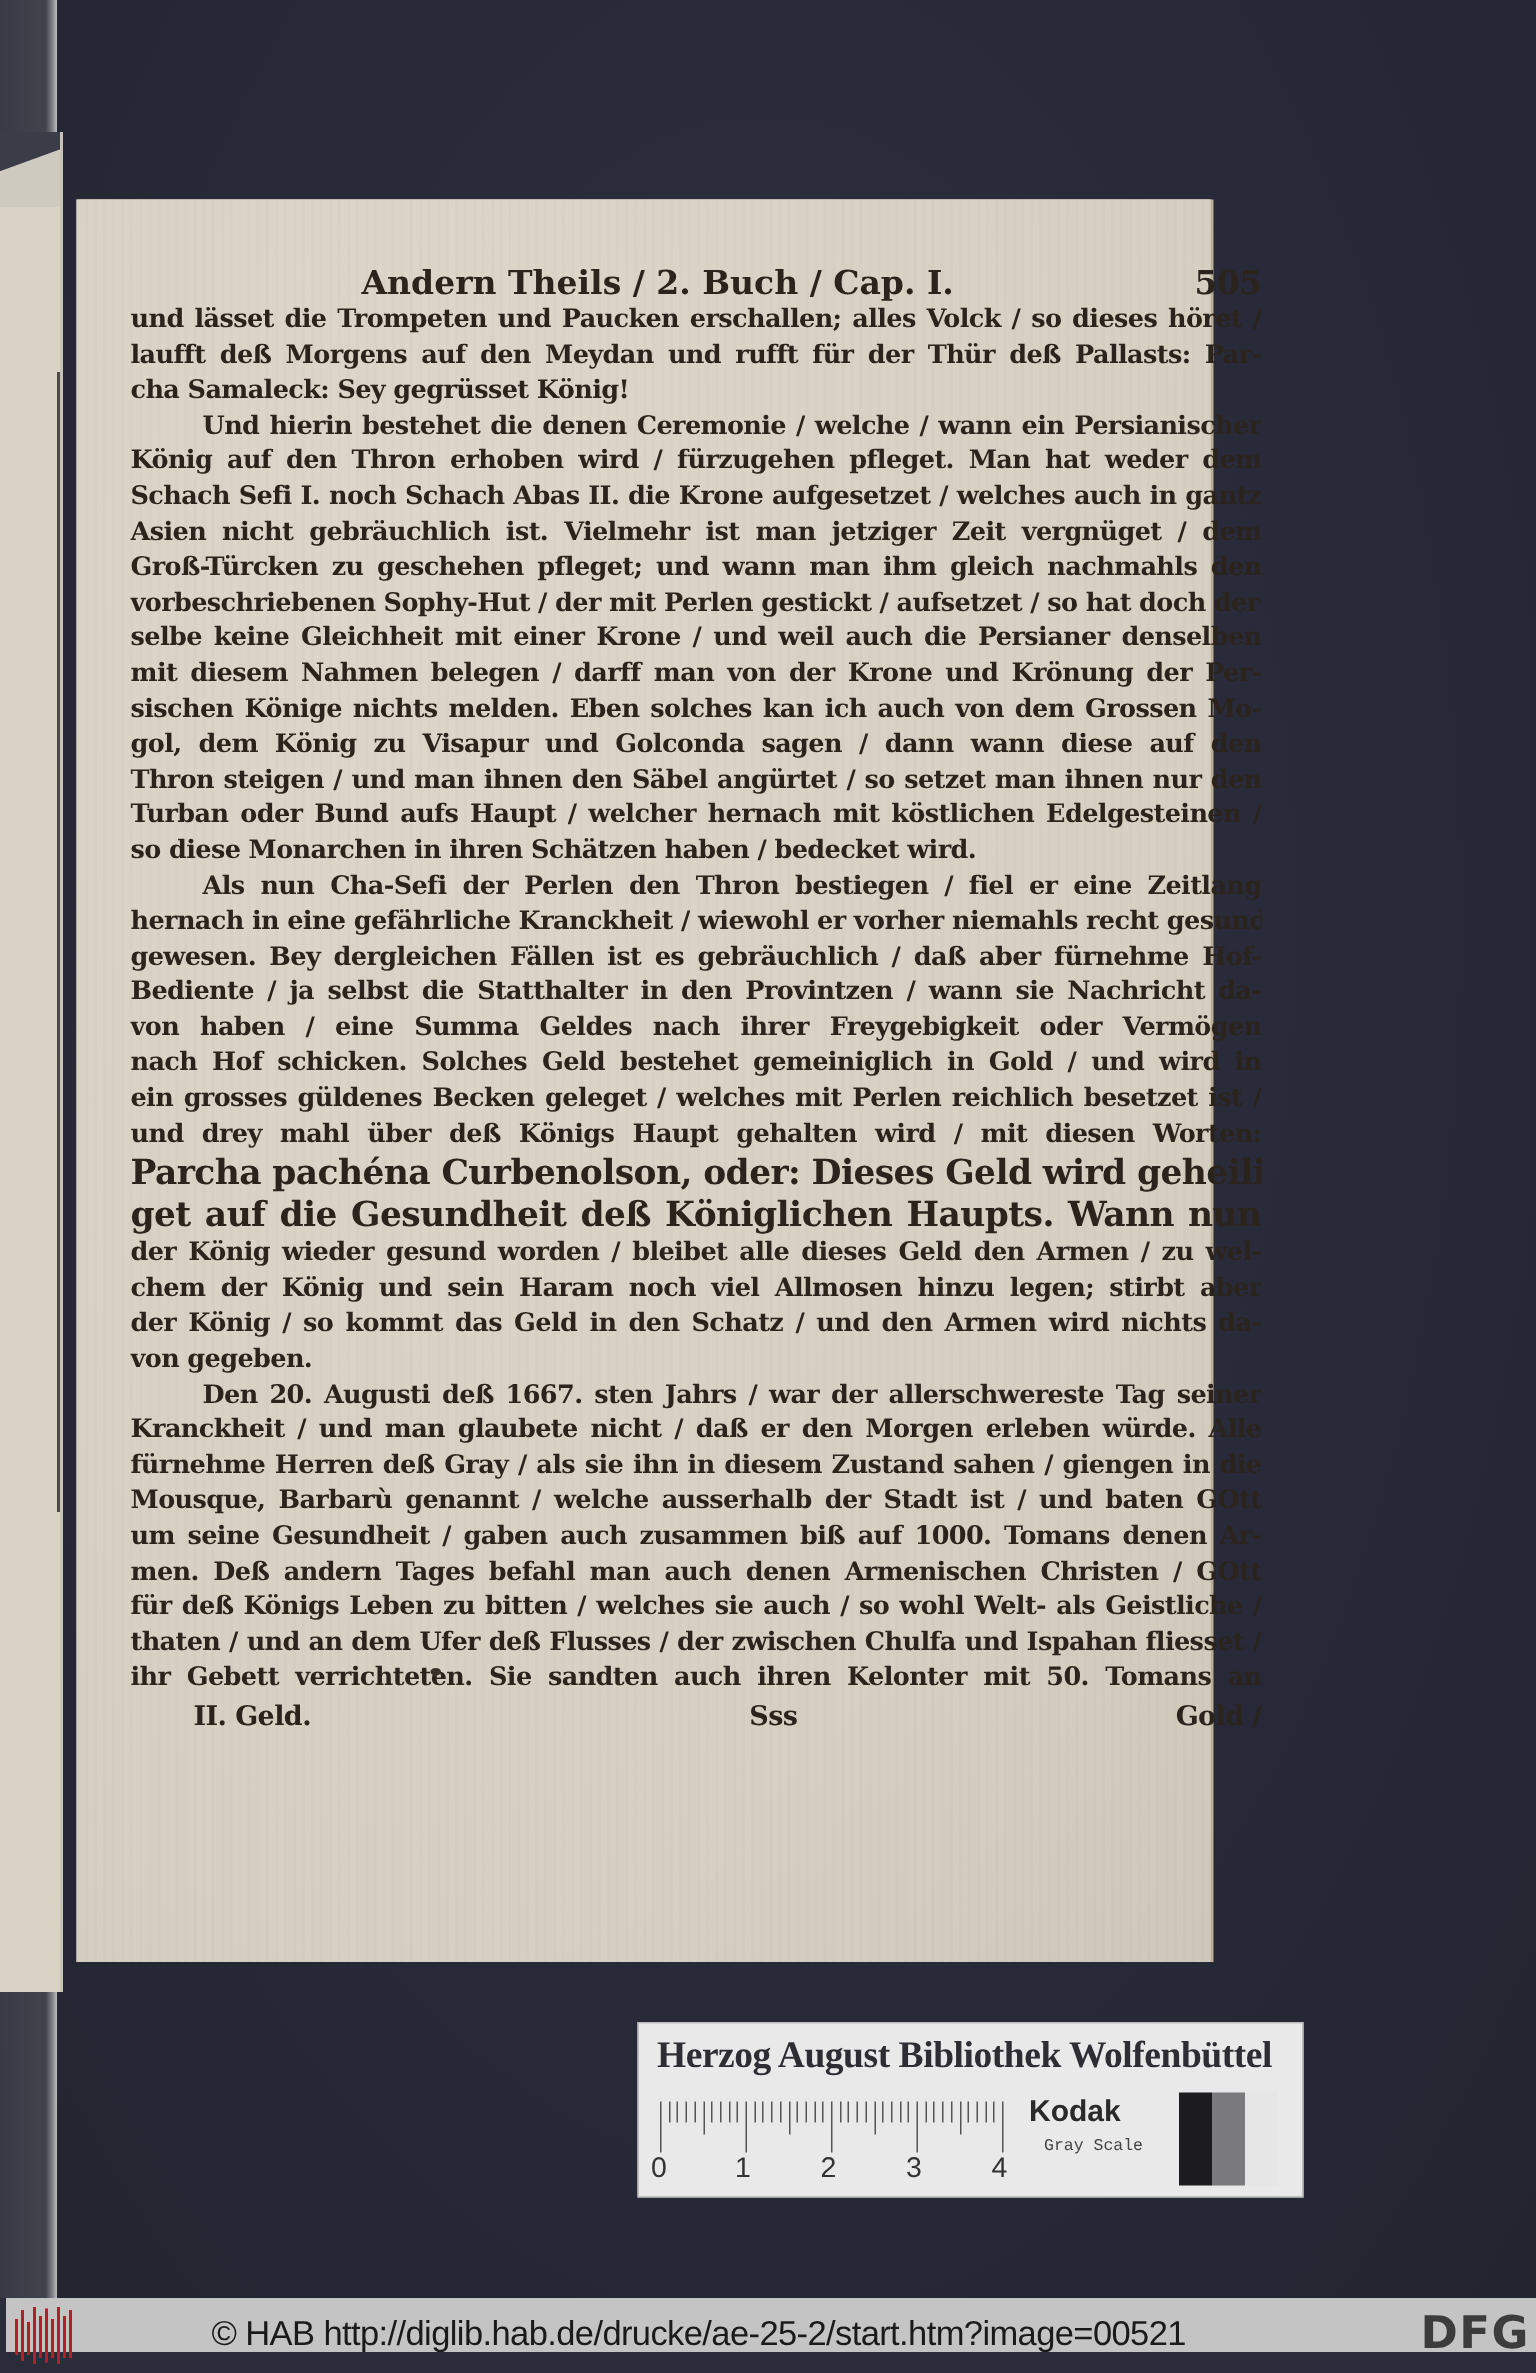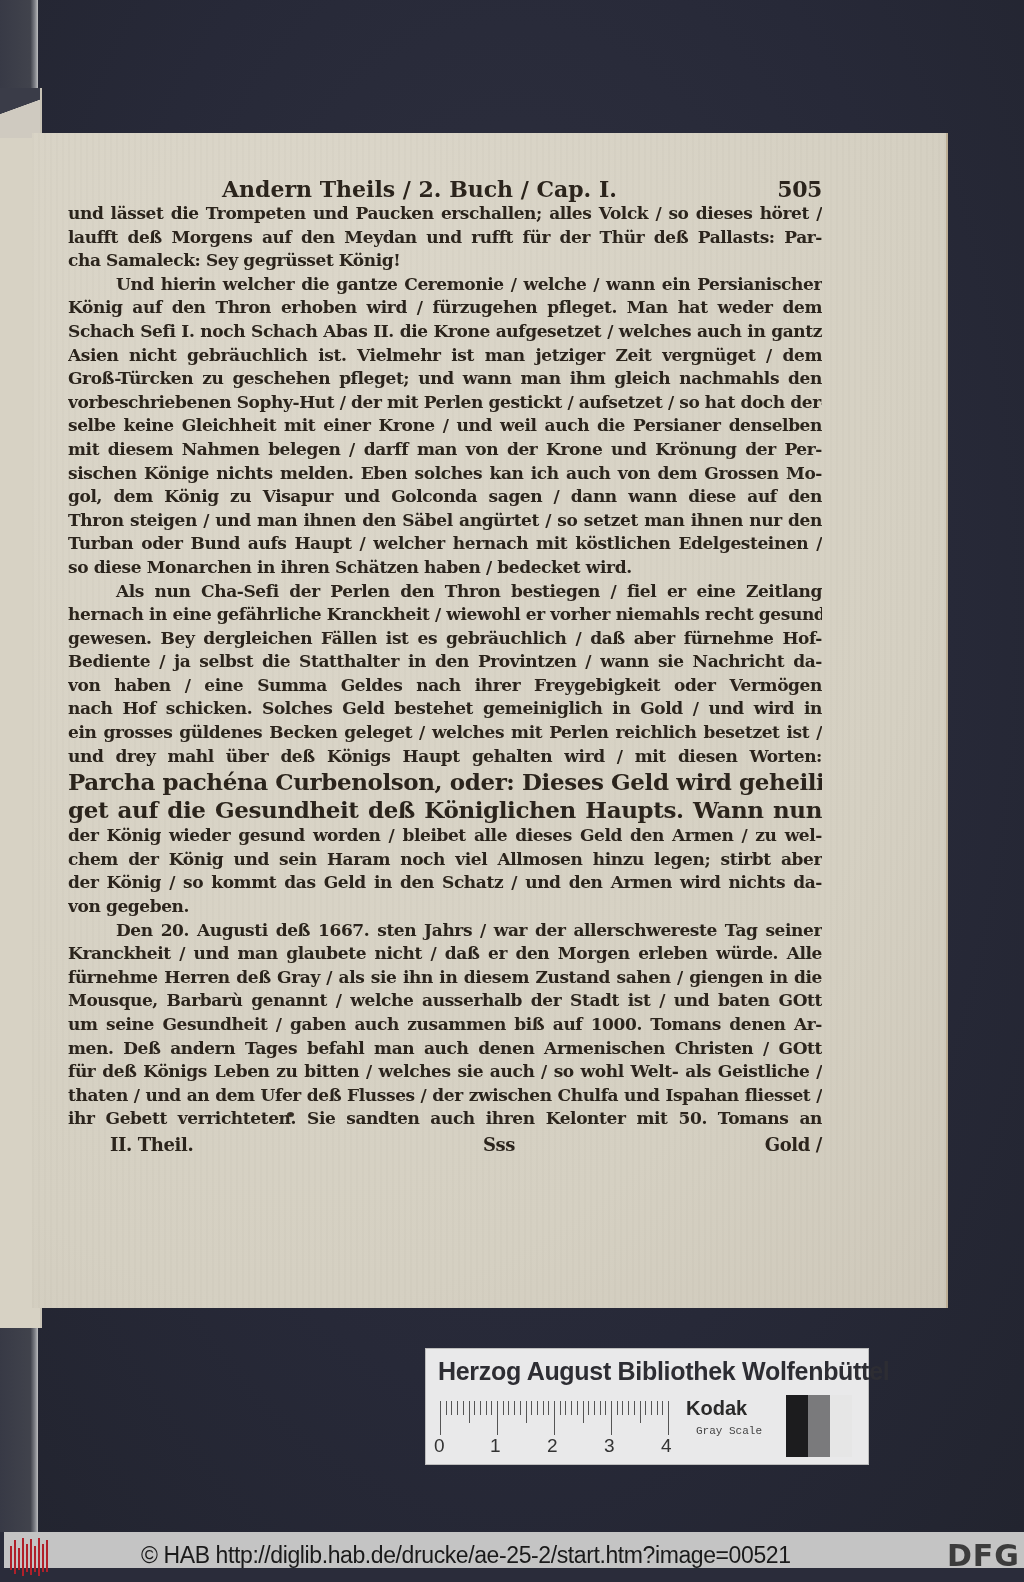--- a/index.html
+++ b/index.html
@@ -24,21 +24,21 @@
   }
   .prev-page-edge .curl-top {
     position: absolute; left: 0; top: 0; width: 40px; height: 50px;
     background: linear-gradient(160deg, #3a3c48 0%, #3a3c48 40%, #cfcac0 41%);
   }
   .prev-page-edge .spine-line {
     position: absolute; left: 38px; top: 160px; width: 2px; height: 760px;
     background: #4a4848;
   }
   .page {
-    position: absolute; left: 32px; top: 133px; width: 914px; height: 1175px;
+    position: absolute; left: 51px; top: 133px; width: 756px; height: 1175px;
     background: #d9d4c6;
     background-image:
       repeating-linear-gradient(90deg, rgba(0,0,0,0.015) 0px, rgba(0,0,0,0.015) 2px, transparent 2px, transparent 6px),
       radial-gradient(ellipse at 30% 20%, #dcd7ca 0%, #d5d0c2 70%, #cec8ba 100%);
     box-shadow: 2px 0 0 #bcae96;
   }
   .text-block {
     position: absolute; left: 36px; top: 43px; width: 754px;
     color: #2b241c;
     font-family: "DejaVu Serif", serif;
@@ -69,21 +69,21 @@
     background: #3a3128; border-radius: 50%;
   }
   
   .target-card {
     position: absolute; left: 425px; top: 1348px; width: 442px; height: 115px;
     background: #e9e9ea;
     border: 1px solid #bdbdbd;
   }
   .target-title {
     position: absolute; left: 12px; top: 8px;
-    font-family: Liberation Sans, sans-serif; font-weight: bold; font-size: 25px;
+    font-family: Liberation Serif, serif; font-weight: bold; font-size: 25px;
     color: #2d2d33; letter-spacing: -0.3px; white-space: nowrap;
   }
   .ruler {
     position: absolute; left: 14px; top: 52px; width: 230px; height: 36px;
   }
   .ruler .tick { position: absolute; top: 0; width: 1px; background: #555; }
   .ruler-labels { position: absolute; left: 8px; top: 86px; width: 250px; height: 22px; }
   .ruler-labels span {
     position: absolute; font-family: "Liberation Sans", sans-serif; font-size: 19px; color: #333;
   }
@@ -133,21 +133,21 @@
       <span class="pageno">505</span>
     </div>
 
     <p class="para">
       <span class="ln">und lässet die Trompeten und Paucken erschallen; alles Volck / so dieses höret /</span>
       <span class="ln">laufft deß Morgens auf den Meydan und rufft für der Thür deß Pallasts: Par-</span>
       <span class="ln last">cha Samaleck: Sey gegrüsset König!</span>
     </p>
 
     <p class="para">
-      <span class="ln indent">Und hierin welcher die gantze Ceremonie / welche / wann ein Persianischer</span>
+      <span class="ln indent">Und hierin bestehet die denen Ceremonie / welche / wann ein Persianischer</span>
       <span class="ln">König auf den Thron erhoben wird / fürzugehen pfleget. Man hat weder dem</span>
       <span class="ln">Schach Sefi I. noch Schach Abas II. die Krone aufgesetzet / welches auch in gantz</span>
       <span class="ln">Asien nicht gebräuchlich ist. Vielmehr ist man jetziger Zeit vergnüget / dem</span>
       <span class="ln">Groß-Türcken zu geschehen pfleget; und wann man ihm gleich nachmahls den</span>
       <span class="ln">vorbeschriebenen Sophy-Hut / der mit Perlen gestickt / aufsetzet / so hat doch der-</span>
       <span class="ln">selbe keine Gleichheit mit einer Krone / und weil auch die Persianer denselben</span>
       <span class="ln">mit diesem Nahmen belegen / darff man von der Krone und Krönung der Per-</span>
       <span class="ln">sischen Könige nichts melden. Eben solches kan ich auch von dem Grossen Mo-</span>
       <span class="ln">gol, dem König zu Visapur und Golconda sagen / dann wann diese auf den</span>
       <span class="ln">Thron steigen / und man ihnen den Säbel angürtet / so setzet man ihnen nur den</span>
@@ -178,21 +178,21 @@
       <span class="ln">fürnehme Herren deß Gray / als sie ihn in diesem Zustand sahen / giengen in die</span>
       <span class="ln">Mousque, Barbarù genannt / welche ausserhalb der Stadt ist / und baten GOtt</span>
       <span class="ln">um seine Gesundheit / gaben auch zusammen biß auf 1000. Tomans denen Ar-</span>
       <span class="ln">men. Deß andern Tages befahl man auch denen Armenischen Christen / GOtt</span>
       <span class="ln">für deß Königs Leben zu bitten / welches sie auch / so wohl Welt- als Geistliche /</span>
       <span class="ln">thaten / und an dem Ufer deß Flusses / der zwischen Chulfa und Ispahan fliesset /</span>
       <span class="ln">ihr Gebett verrichteten. Sie sandten auch ihren Kelonter mit 50. Tomans an</span>
     </p>
 
     <div class="footer-line">
-      <span class="sig-left">II. Theil.</span>
+      <span class="sig-left">II. Geld.</span>
       <span class="sig-mid">Sss</span>
       <span>Gold /</span>
     </div>
   </div>
 </div>
 <div class="ink-dot"></div>
 
 <div class="target-card">
   <div class="target-title">Herzog August Bibliothek Wolfenbüttel</div>
   <div class="ruler" id="ruler">

